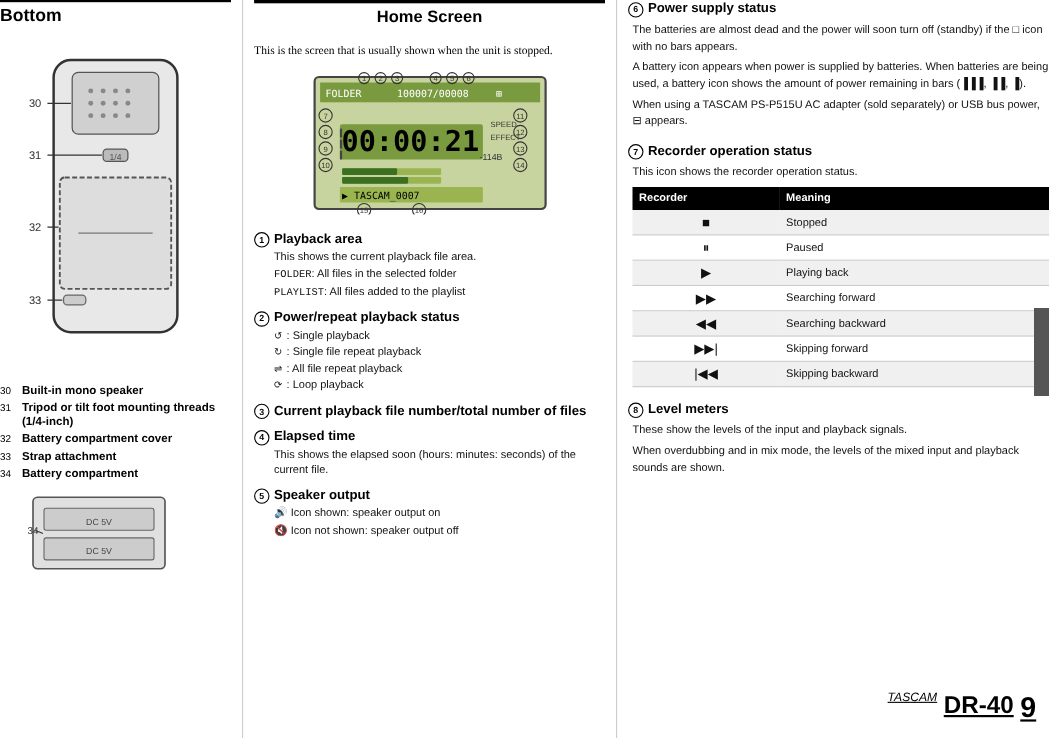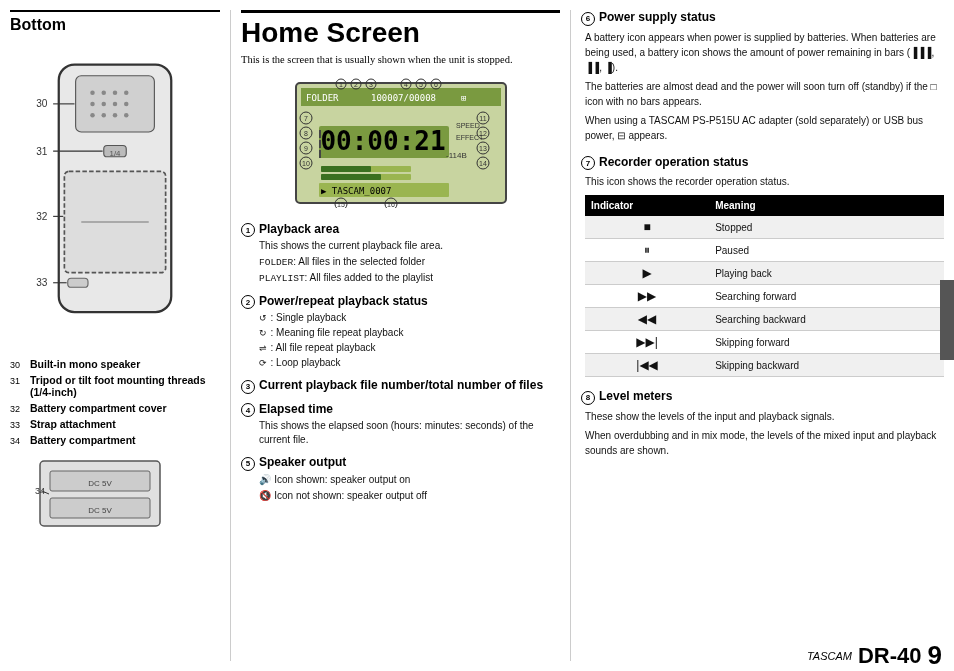--- a/index.html
+++ b/index.html
@@ -11,21 +11,20 @@
       background: #fff;
       color: #000;
       overflow: hidden;
       position: relative;
     }
 
     .page-container {
       display: flex;
       width: 954px;
       height: 671px;
-      padding: 10px;
     }
 
     
     .left-column {
       width: 220px;
       flex-shrink: 0;
       padding-right: 10px;
     }
 
     .section-title {
@@ -72,25 +71,26 @@
 
     
     .middle-column {
       width: 340px;
       flex-shrink: 0;
       padding: 0 10px;
       border-left: 1px solid #ccc;
     }
 
     .home-screen-title {
-      font-size: 28px;
+      font-size: 15px;
       font-weight: bold;
       border-top: 3px solid #000;
       padding-top: 4px;
-      margin-bottom: 4px;
+      margin-bottom: 16px;
+      text-align: center;
     }
 
     .intro-text {
       font-size: 10.5px;
       margin-bottom: 10px;
       line-height: 1.4;
       font-family: Liberation Serif, serif;
     }
 
     .numbered-section {
@@ -199,25 +199,26 @@
     }
 
     .indicator-cell {
       text-align: center;
       font-size: 12px;
     }
 
     
     .page-footer {
       position: absolute;
-      bottom: 0;
+      bottom: 12px;
       right: 12px;
       display: flex;
-      align-items: center;
+      align-items: flex-start;
       gap: 6px;
+      text-decoration: underline;
     }
 
     .footer-brand {
       font-size: 11px;
       font-style: italic;
     }
 
     .footer-model {
       font-size: 22px;
       font-weight: bold;
@@ -424,21 +425,21 @@
         <span class="circle-num">2</span>
         <span class="num-heading-text">Power/repeat playback status</span>
       </div>
       <div class="section-body">
         <div class="loop-item">
           <span class="loop-icon">↺</span>
           <span>: Single playback</span>
         </div>
         <div class="loop-item">
           <span class="loop-icon">↻</span>
-          <span>: Meaning file repeat playback</span>
+          <span>: Single file repeat playback</span>
         </div>
         <div class="loop-item">
           <span class="loop-icon">⇌</span>
           <span>: All file repeat playback</span>
         </div>
         <div class="loop-item">
           <span class="loop-icon">⟳</span>
           <span>: Loop playback</span>
         </div>
       </div>
@@ -474,37 +475,37 @@
   </div>
 
   <div class="right-column">
 
     <div class="right-section">
       <div class="right-num-heading">
         <span class="circle-num">6</span>
         <span class="num-heading-text">Power supply status</span>
       </div>
       <div class="right-section-body">
+        <p style="margin-bottom:4px;">The batteries are almost dead and the power will soon turn off (standby) if the □ icon with no bars appears.</p>
         <p style="margin-bottom:4px;">A battery icon appears when power is supplied by batteries.  When batteries are being used, a battery icon shows the amount of power remaining in bars (▐▐▐, ▐▐, ▐).</p>
-        <p style="margin-bottom:4px;">The batteries are almost dead and the power will soon turn off (standby) if the □ icon with no bars appears.</p>
         <p style="margin-bottom:4px;">When using a TASCAM PS-P515U AC adapter (sold separately) or USB bus power, ⊟ appears.</p>
       </div>
     </div>
 
     <div class="right-section">
       <div class="right-num-heading">
         <span class="circle-num">7</span>
         <span class="num-heading-text">Recorder operation status</span>
       </div>
       <div class="right-section-body">
         <p style="margin-bottom:4px;">This icon shows the recorder operation status.</p>
         <table class="indicator-table">
           <thead>
             <tr>
-              <th>Indicator</th>
+              <th>Recorder</th>
               <th>Meaning</th>
             </tr>
           </thead>
           <tbody>
             <tr>
               <td class="indicator-cell">■</td>
               <td>Stopped</td>
             </tr>
             <tr>
               <td class="indicator-cell">⏸</td>

